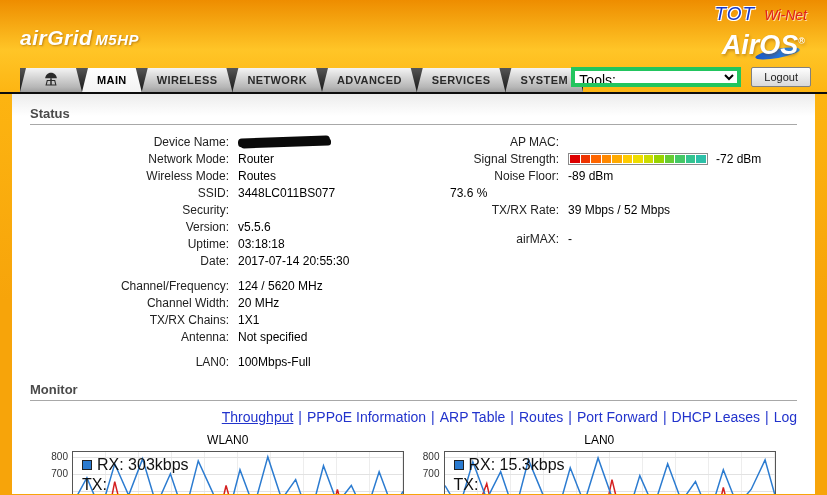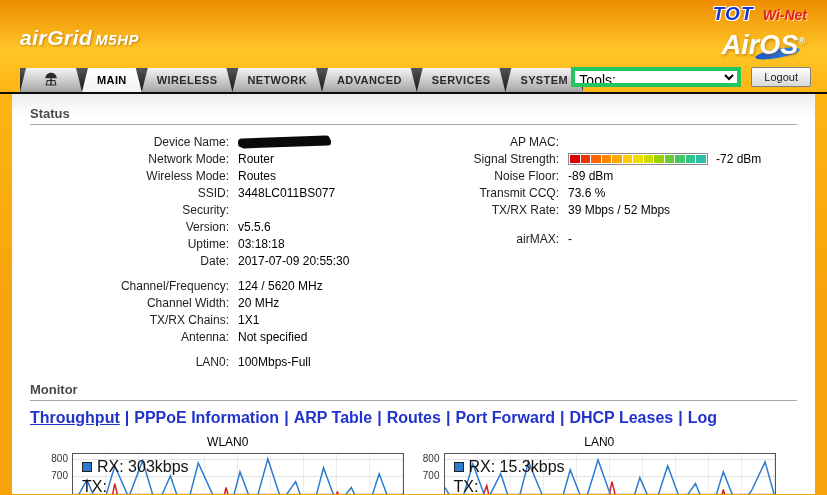--- a/index.html
+++ b/index.html
@@ -12,21 +12,21 @@
 
   
   .header { position: relative; height: 68px; }
   .logo-airgrid {
     position: absolute; left: 20px; top: 26px;
     color: #fff; font-style: italic; font-weight: bold; font-size: 21px;
     text-shadow: 1px 1px 2px rgba(120,60,0,.45);
     letter-spacing: .5px;
   }
   .logo-airgrid .model { font-size: 15px; margin-left: 3px; }
-  .brand-top { position: absolute; right: 20px; top: 3px; font-style: italic; font-weight: bold; font-size: 19px; }
+  .brand-top { position: absolute; right: 20px; top: 3px; font-style: italic; font-weight: normal; font-size: 19px; }
   .brand-top .tot { color: #1638c8; text-shadow: 1px 1px 0 #fff, -1px -1px 0 #fff, 1px -1px 0 #fff, -1px 1px 0 #fff; letter-spacing: 1px;}
   .brand-top .winet { color: #e02020; font-size: 14px; margin-left: 4px; text-shadow: 1px 1px 0 rgba(255,255,255,.6); }
   .logo-airos { position: absolute; right: 22px; top: 30px; color: #fff; font-style: italic; font-weight: bold; font-size: 27px; text-shadow: 1px 2px 3px rgba(120,60,0,.4); }
   .logo-airos .os { position: relative; display: inline-block; }
   .logo-airos .os::before {
     content: ""; position: absolute; left: -4px; right: -2px; bottom: 3px; height: 9px;
     background: linear-gradient(90deg,#1a57c8,#2f8fe8); border-radius: 50%;
     transform: rotate(-10deg); z-index: -1;
   }
   .logo-airos .reg { font-size: 9px; font-style: normal; vertical-align: super; }
@@ -70,21 +70,21 @@
   .col-right .lbl { width: 118px; }
   .val { color: #000; white-space: nowrap; display: flex; align-items: center; }
 
   .redact { display: inline-block; width: 92px; height: 9px; background: #0a0a0a; border-radius: 4px; transform: rotate(-2deg); box-shadow: 2px 2px 0 -1px #0a0a0a; }
 
   .meter { display: inline-flex; width: 140px; height: 12px; border: 1px solid #8a8a8a; background: #fff; padding: 1px; gap: 1px; margin-right: 8px; }
   .meter .seg { flex: 1 1 auto; }
 
   
   .monitor { margin-top: 12px; }
-  .links { text-align: left; font-size: 16px; font-weight: bold; margin: 6px 0 8px 0; }
+  .links { text-align: right; font-size: 14px; font-weight: normal; margin: 6px 0 8px 0; }
   .links a { color: #2233cc; text-decoration: none; cursor: pointer; }
   .links a.active { text-decoration: underline; }
   .links .sep { color: #2233cc; margin: 0 5px; }
 
   .charts { display: flex; justify-content: space-between; padding: 0 12px; }
   .chart-block { width: 372px; }
   .chart-title { text-align: center; font-size: 12px; color: #000; margin-bottom: 4px; }
   .chart-body { display: flex; }
   .yaxis { position: relative; width: 30px; height: 140px; font-size: 10px; color: #333; }
   .yaxis span { position: absolute; right: 4px; line-height: 10px; }
@@ -175,21 +175,21 @@
       <div class="row">
         <span class="lbl">Version:</span>
         <span class="val">v5.5.6</span>
       </div>
       <div class="row">
         <span class="lbl">Uptime:</span>
         <span class="val">03:18:18</span>
       </div>
       <div class="row">
         <span class="lbl">Date:</span>
-        <span class="val">2017-07-09 20:55:30</span>
+        <span class="val">2017-07-14 20:55:30</span>
       </div>
       <div class="row gap">
         <span class="lbl">Channel/Frequency:</span>
         <span class="val">124 / 5620 MHz</span>
       </div>
       <div class="row">
         <span class="lbl">Channel Width:</span>
         <span class="val">20 MHz</span>
       </div>
       <div class="row">
@@ -230,21 +230,20 @@
               <span class="seg" style="background: rgb(44, 192, 168);"></span>
             </span>
           <span>-72 dBm</span>
         </span>
       </div>
       <div class="row">
         <span class="lbl">Noise Floor:</span>
         <span class="val">-89 dBm</span>
       </div>
       <div class="row">
-        <span class="lbl">Transmit CCQ:</span>
         <span class="val">73.6 %</span>
       </div>
       <div class="row">
         <span class="lbl">TX/RX Rate:</span>
         <span class="val">39 Mbps / 52 Mbps</span>
       </div>
       <div class="row gap-lg">
         <span class="lbl">airMAX:</span>
         <span class="val">-</span>
       </div>

